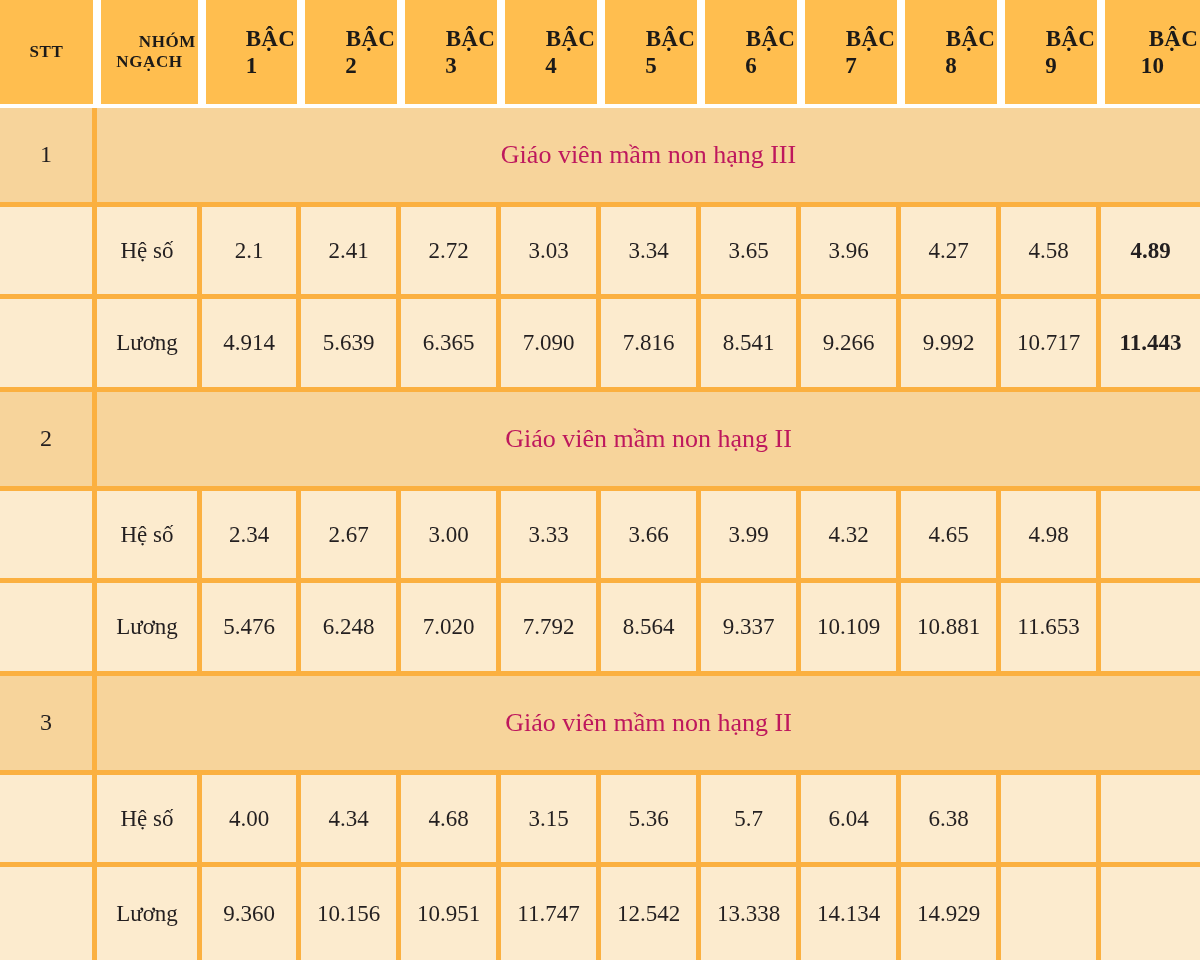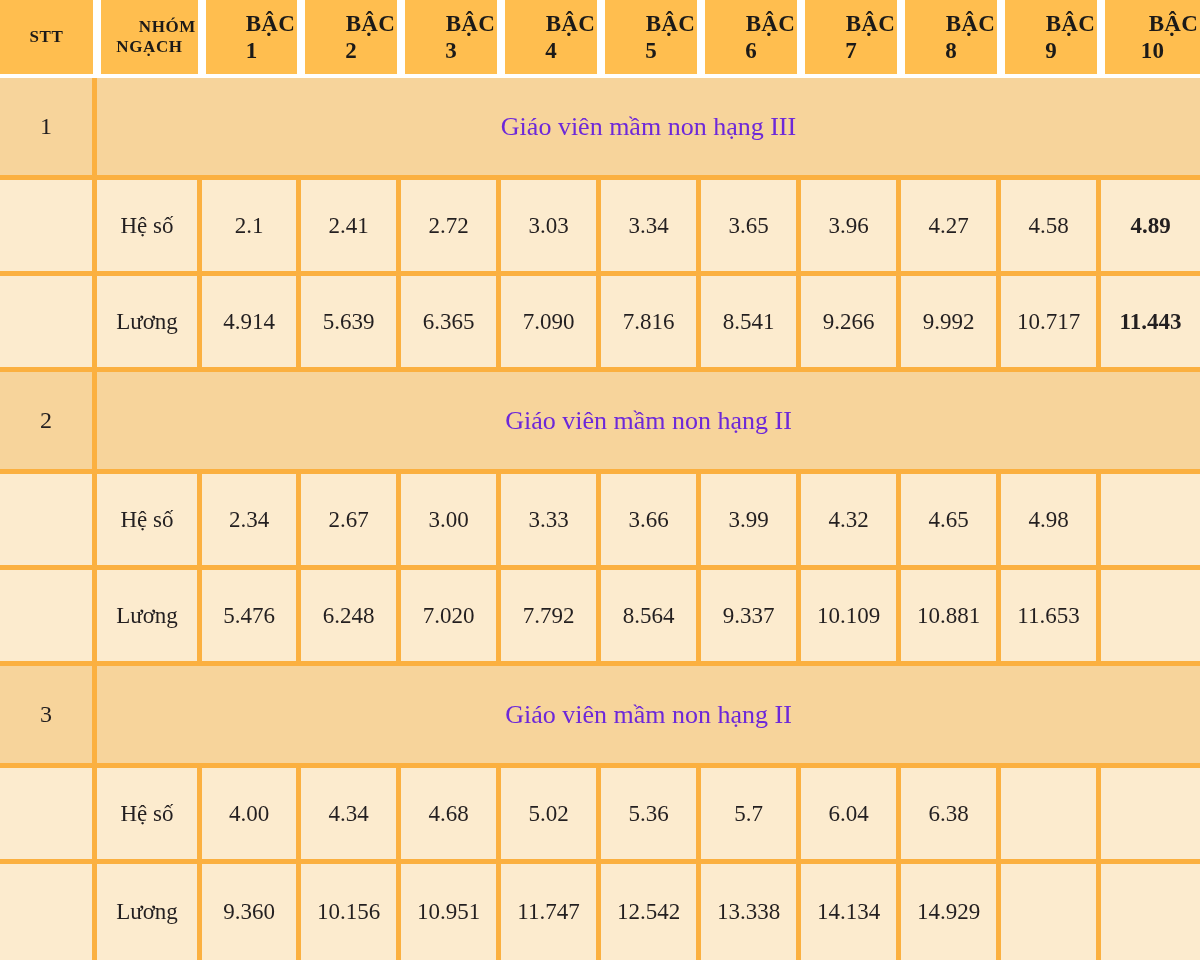--- a/index.html
+++ b/index.html
@@ -18,21 +18,21 @@
   table.salary-table {
     width: 1200px;
     height: 960px;
     border-collapse: separate;
     border-spacing: 0;
     table-layout: fixed;
   }
 
   
   thead tr {
-    height: 78px;
+    height: 108px;
     padding-left: 12px;
   }
   th.head-cell {
     background: #ffbe4f;
     color: #1c1a18;
     font-weight: bold;
     text-align: center;
     vertical-align: middle;
     line-height: 1.18;
     font-size: 23px;
@@ -63,21 +63,21 @@
     font-size: 24px;
     color: #231f20;
     border-right: 5px solid #fbb040;
     border-bottom: 5px solid #fbb040;
   }
   td.group-title {
     background: #f7d49b;
     text-align: center;
     vertical-align: middle;
     font-size: 26px;
-    color: #6d28d9;
+    color: #be185d;
     border-bottom: 5px solid #fbb040;
     margin-top: 37px;
   }
 
   
   tr.data-row { height: 89px; }
 
   td.stt-blank {
     background: #fcebce;
     border-right: 5px solid #fbb040;
@@ -239,21 +239,21 @@
     <tr class="group-row">
       <td class="stt-cell">3</td>
       <td class="group-title" colspan="11">Giáo viên mầm non hạng II</td>
     </tr>
     <tr class="data-row">
       <td class="stt-blank"></td>
       <td class="data-cell label-cell">Hệ số</td>
       <td class="data-cell">4.00</td>
       <td class="data-cell">4.34</td>
       <td class="data-cell">4.68</td>
-      <td class="data-cell">5.02</td>
+      <td class="data-cell">3.15</td>
       <td class="data-cell">5.36</td>
       <td class="data-cell">5.7</td>
       <td class="data-cell">6.04</td>
       <td class="data-cell">6.38</td>
       <td class="data-cell"></td>
       <td class="data-cell last-col"></td>
     </tr>
     <tr class="data-row last-row">
       <td class="stt-blank"></td>
       <td class="data-cell label-cell">Lương</td>

